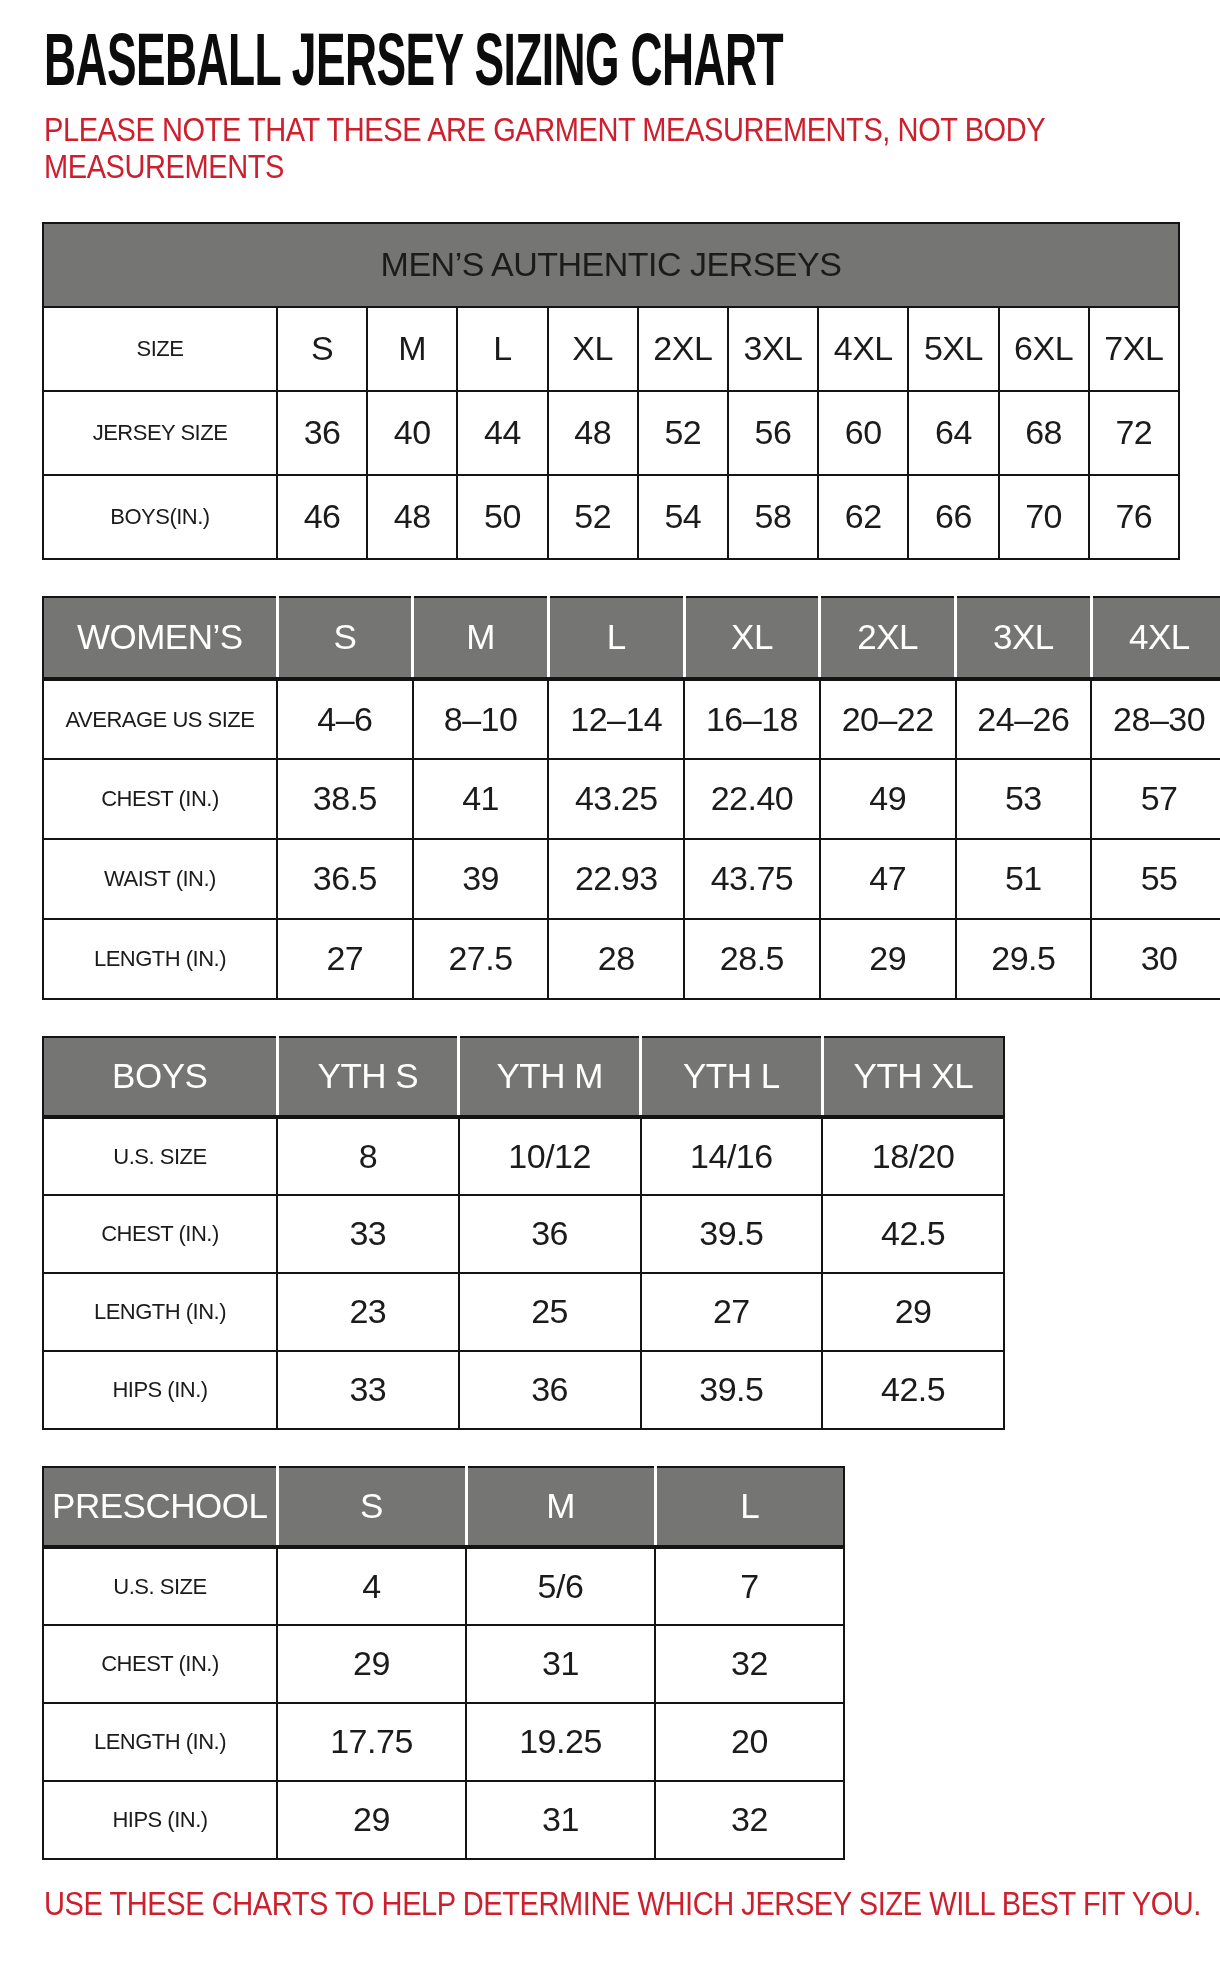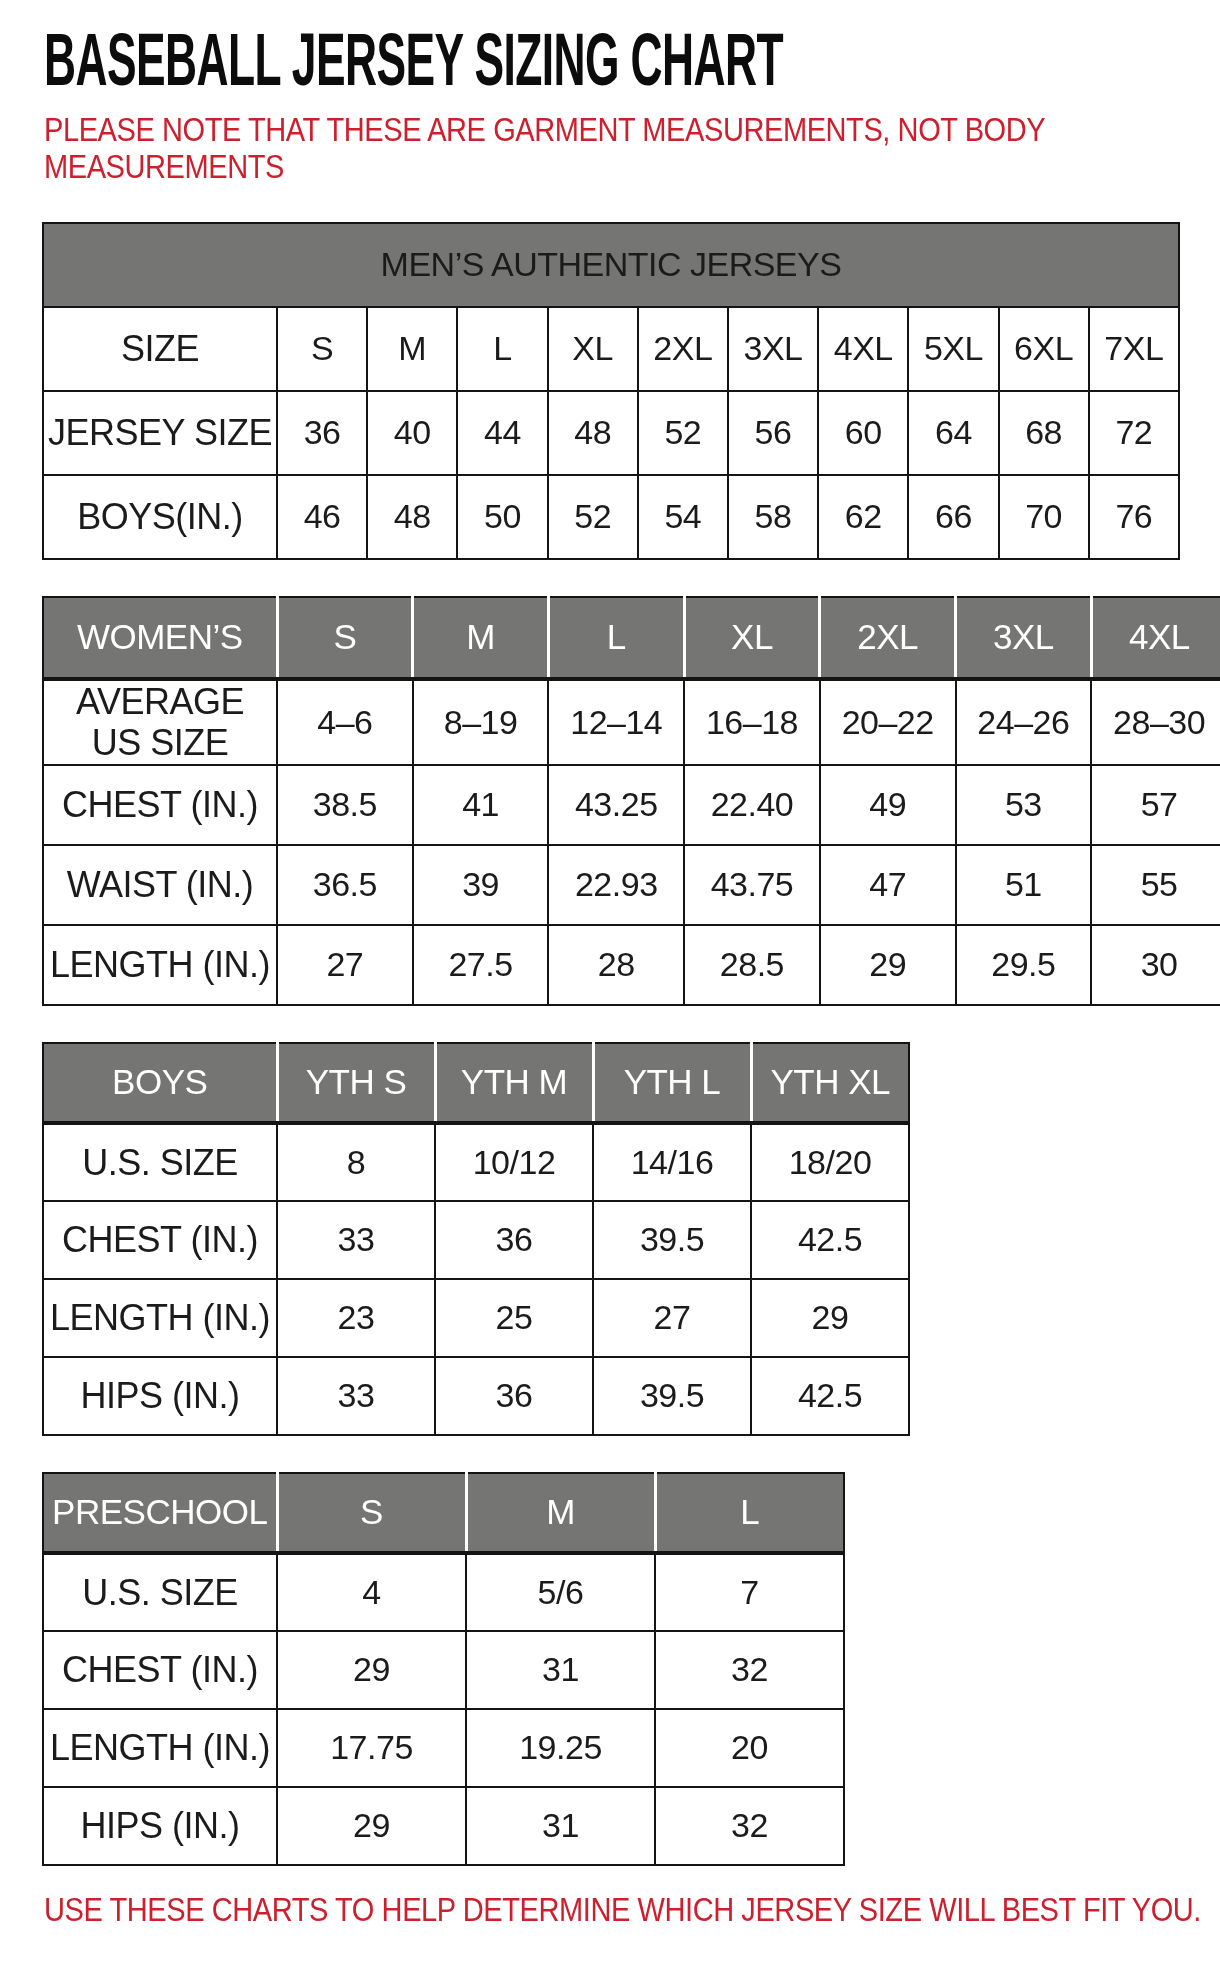--- a/index.html
+++ b/index.html
@@ -51,21 +51,21 @@
   }
   table.size-table {
     border-collapse: collapse;
     table-layout: fixed;
     margin: 36px 0 0 42px;
     border: 2px solid #c2410c;
     background: #ffffff;
   }
   .tbl-mens      { width: 1138px; margin-top: 22px; }
   .tbl-womens    { width: 1186px; padding-left: 16px;  }
-  .tbl-boys      { width: 868px;  }
+  .tbl-boys      { width: 963px;  }
   .tbl-preschool { width: 803px; border-radius: 23px;  }
   table.size-table col.col-label { width: 234px; }
 
   table.size-table td, table.size-table th {
     border: 2px solid #141414;
     text-align: center;
     vertical-align: middle;
     padding: 0 4px;
     font-weight: normal;
     font-size: 34px;
@@ -85,21 +85,21 @@
   
   tr.header-row th {
     background: #757573;
     color: #ffffff;
     font-size: 35px;
     border-right: 3px solid #ffffff;
     border-bottom: 4px solid #141414;
   }
   tr.header-row th:last-child { border-right: 2px solid #141414; }
 
-  tr.data-row td.row-label { font-size: 36px; line-height: 1.15; }
+  tr.data-row td.row-label { font-size: 22px; line-height: 1.15; }
   .tbl-mens      tr { height: 84px; }
   .tbl-womens    tr { height: 80px; }
   .tbl-womens    tr.header-row { height: 82px; }
   .tbl-boys      tr { height: 78px; }
   .tbl-boys      tr.header-row { height: 80px; }
   .tbl-preschool tr { height: 78px; }
   .tbl-preschool tr.header-row { height: 80px; }
 </style>
 </head>
 <body>
@@ -191,21 +191,21 @@
           <th>M</th>
           <th>L</th>
           <th>XL</th>
           <th>2XL</th>
           <th>3XL</th>
           <th>4XL</th>
         </tr>
         <tr class="data-row">
           <td class="row-label">AVERAGE US SIZE</td>
           <td>4–6</td>
-          <td>8–19</td>
+          <td>8–10</td>
           <td>12–14</td>
           <td>16–18</td>
           <td>20–22</td>
           <td>24–26</td>
           <td>28–30</td>
         </tr>
         <tr class="data-row">
           <td class="row-label">CHEST (IN.)</td>
           <td>38.5</td>
           <td>41</td>

